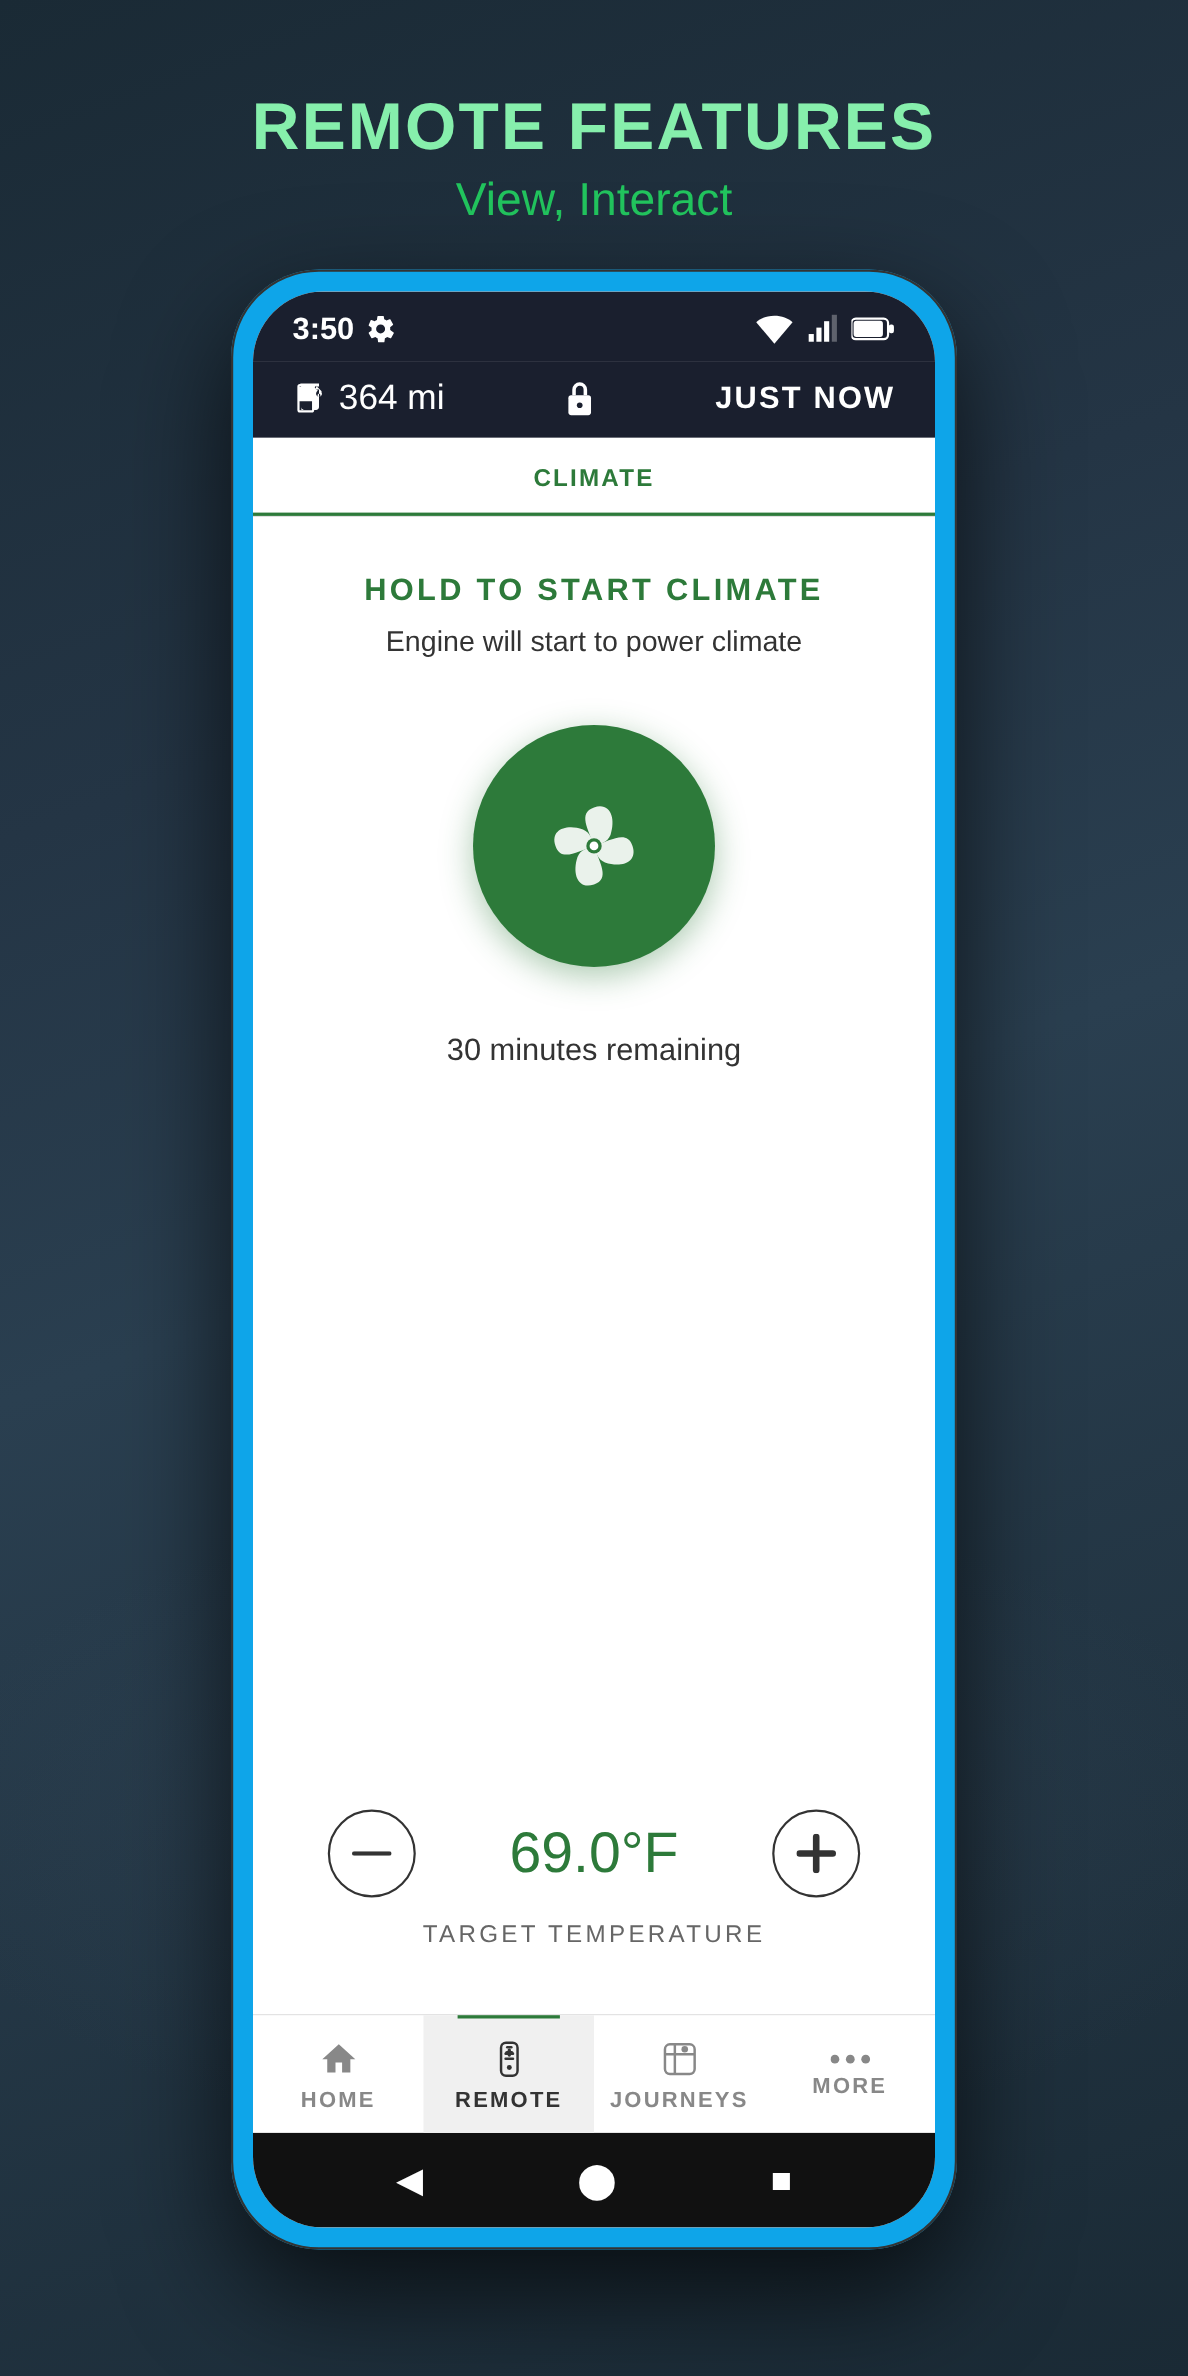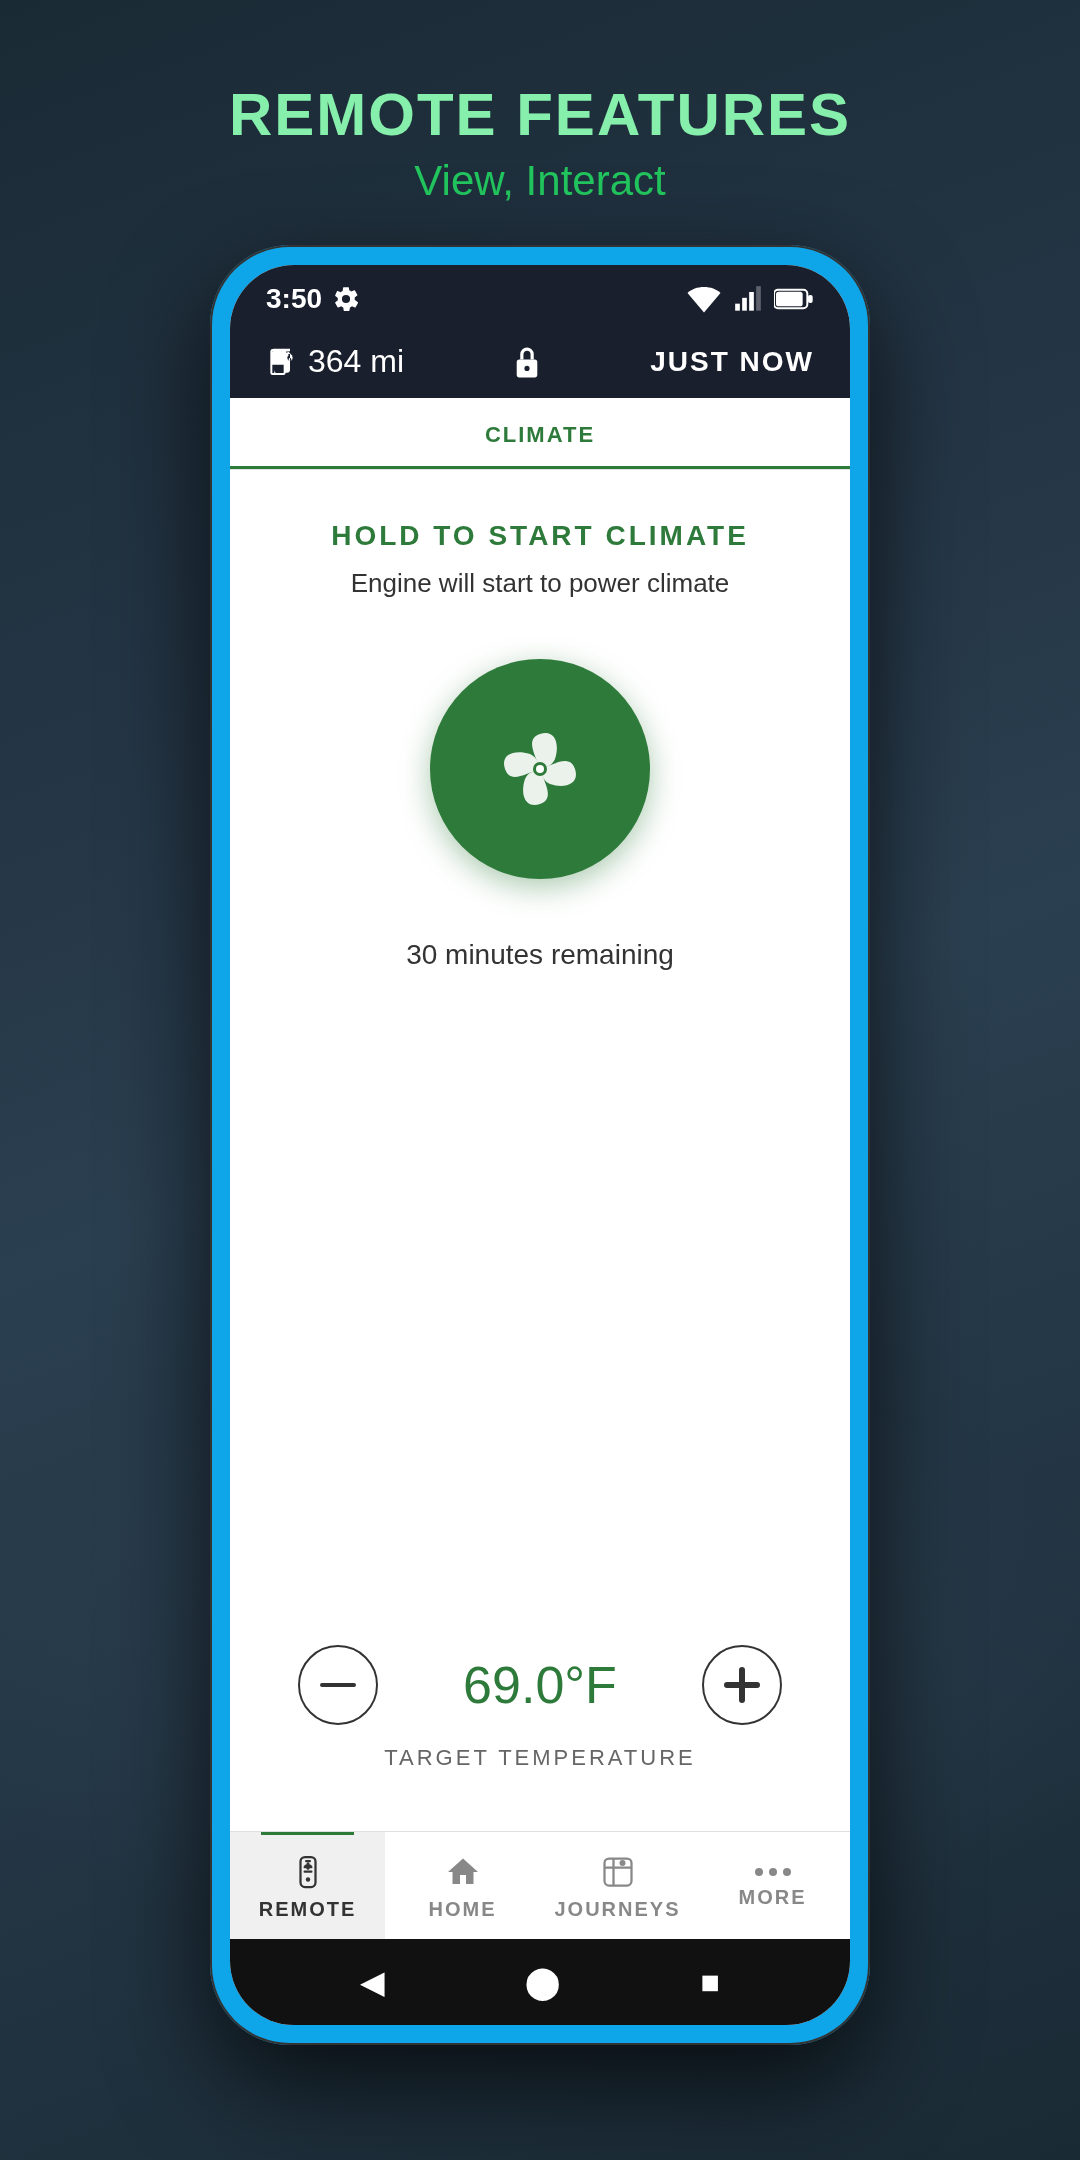--- a/index.html
+++ b/index.html
@@ -434,43 +434,43 @@
           </svg>
         </button>
       </div>
 
       <div class="temp-label">TARGET TEMPERATURE</div>
 
     </div>
 
     <div class="bottom-nav">
 
+      <div class="nav-item">
+        <div class="nav-icon">
+          <svg width="36" height="36" viewBox="0 0 24 24" fill="#888">
+            <path d="M10 20v-6h4v6h5v-8h3L12 3 2 12h3v8z"></path>
+          </svg>
+        </div>
+        <div class="nav-label">HOME</div>
+      </div>
+
       <div class="nav-item active">
         <div class="nav-icon">
           <svg width="36" height="36" viewBox="0 0 24 24" fill="#333">
             <rect x="7" y="2" width="10" height="20" rx="3" stroke="#333" stroke-width="1.5" fill="none"></rect>
             <rect x="10" y="4" width="4" height="1.5" rx="0.75" fill="#333"></rect>
             <rect x="9" y="8" width="6" height="1.5" rx="0.75" fill="#333"></rect>
             <rect x="9" y="11" width="6" height="1.5" rx="0.75" fill="#333"></rect>
             <circle cx="12" cy="17" r="1.5" fill="#333"></circle>
 
             <rect x="11" y="5.5" width="2" height="5" rx="1" fill="#333"></rect>
             <rect x="9.5" y="7" width="5" height="2" rx="1" fill="#333"></rect>
           </svg>
         </div>
         <div class="nav-label">REMOTE</div>
-      </div>
-
-      <div class="nav-item">
-        <div class="nav-icon">
-          <svg width="36" height="36" viewBox="0 0 24 24" fill="#888">
-            <path d="M10 20v-6h4v6h5v-8h3L12 3 2 12h3v8z"></path>
-          </svg>
-        </div>
-        <div class="nav-label">HOME</div>
       </div>
 
       <div class="nav-item">
         <div class="nav-icon">
           <svg width="36" height="36" viewBox="0 0 24 24" fill="none" stroke="#888" stroke-width="1.5">
             <rect x="3" y="3" width="18" height="18" rx="3"></rect>
             <path d="M3 9h18M9 3v18"></path>
             <circle cx="15" cy="6" r="2" fill="#888" stroke="none"></circle>
           </svg>
         </div>

